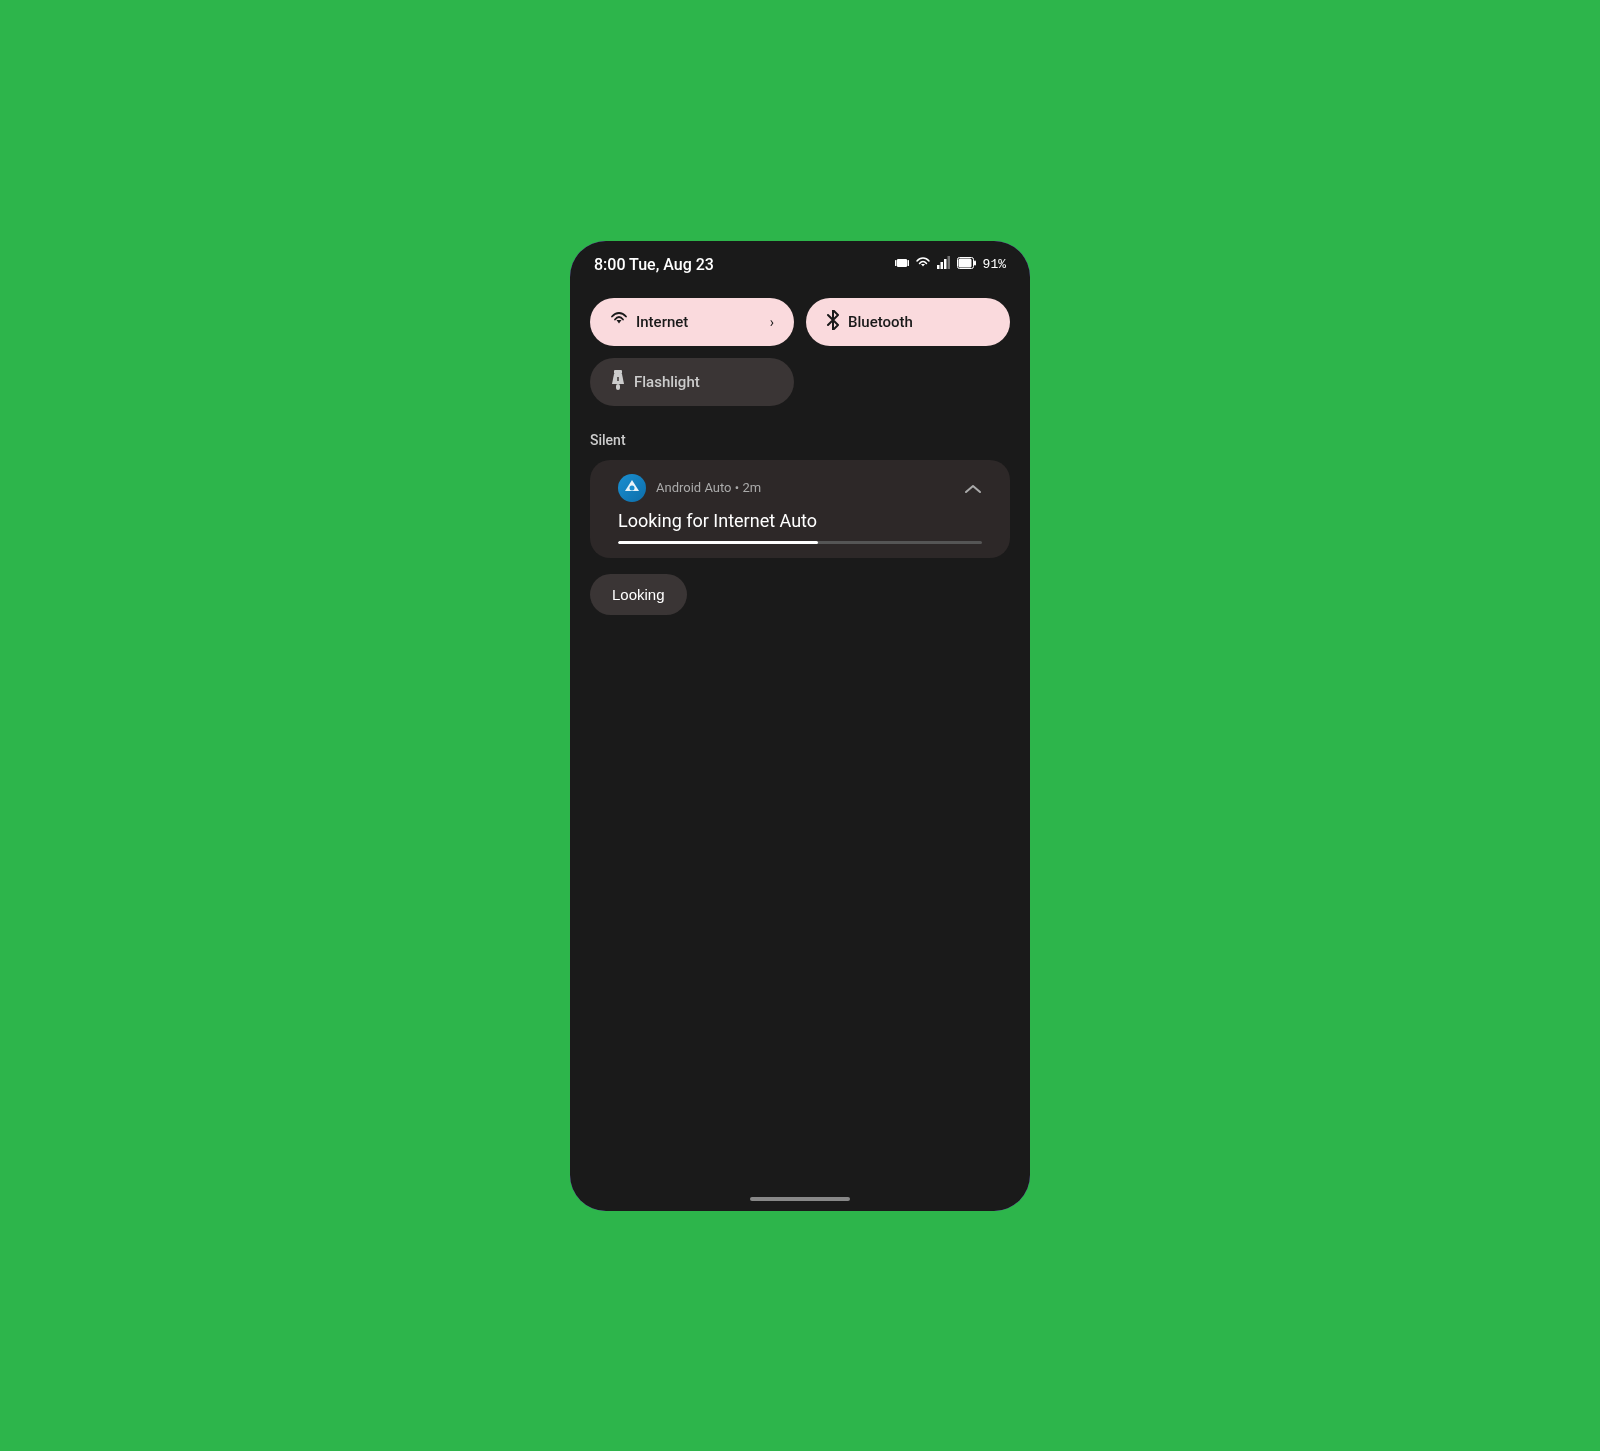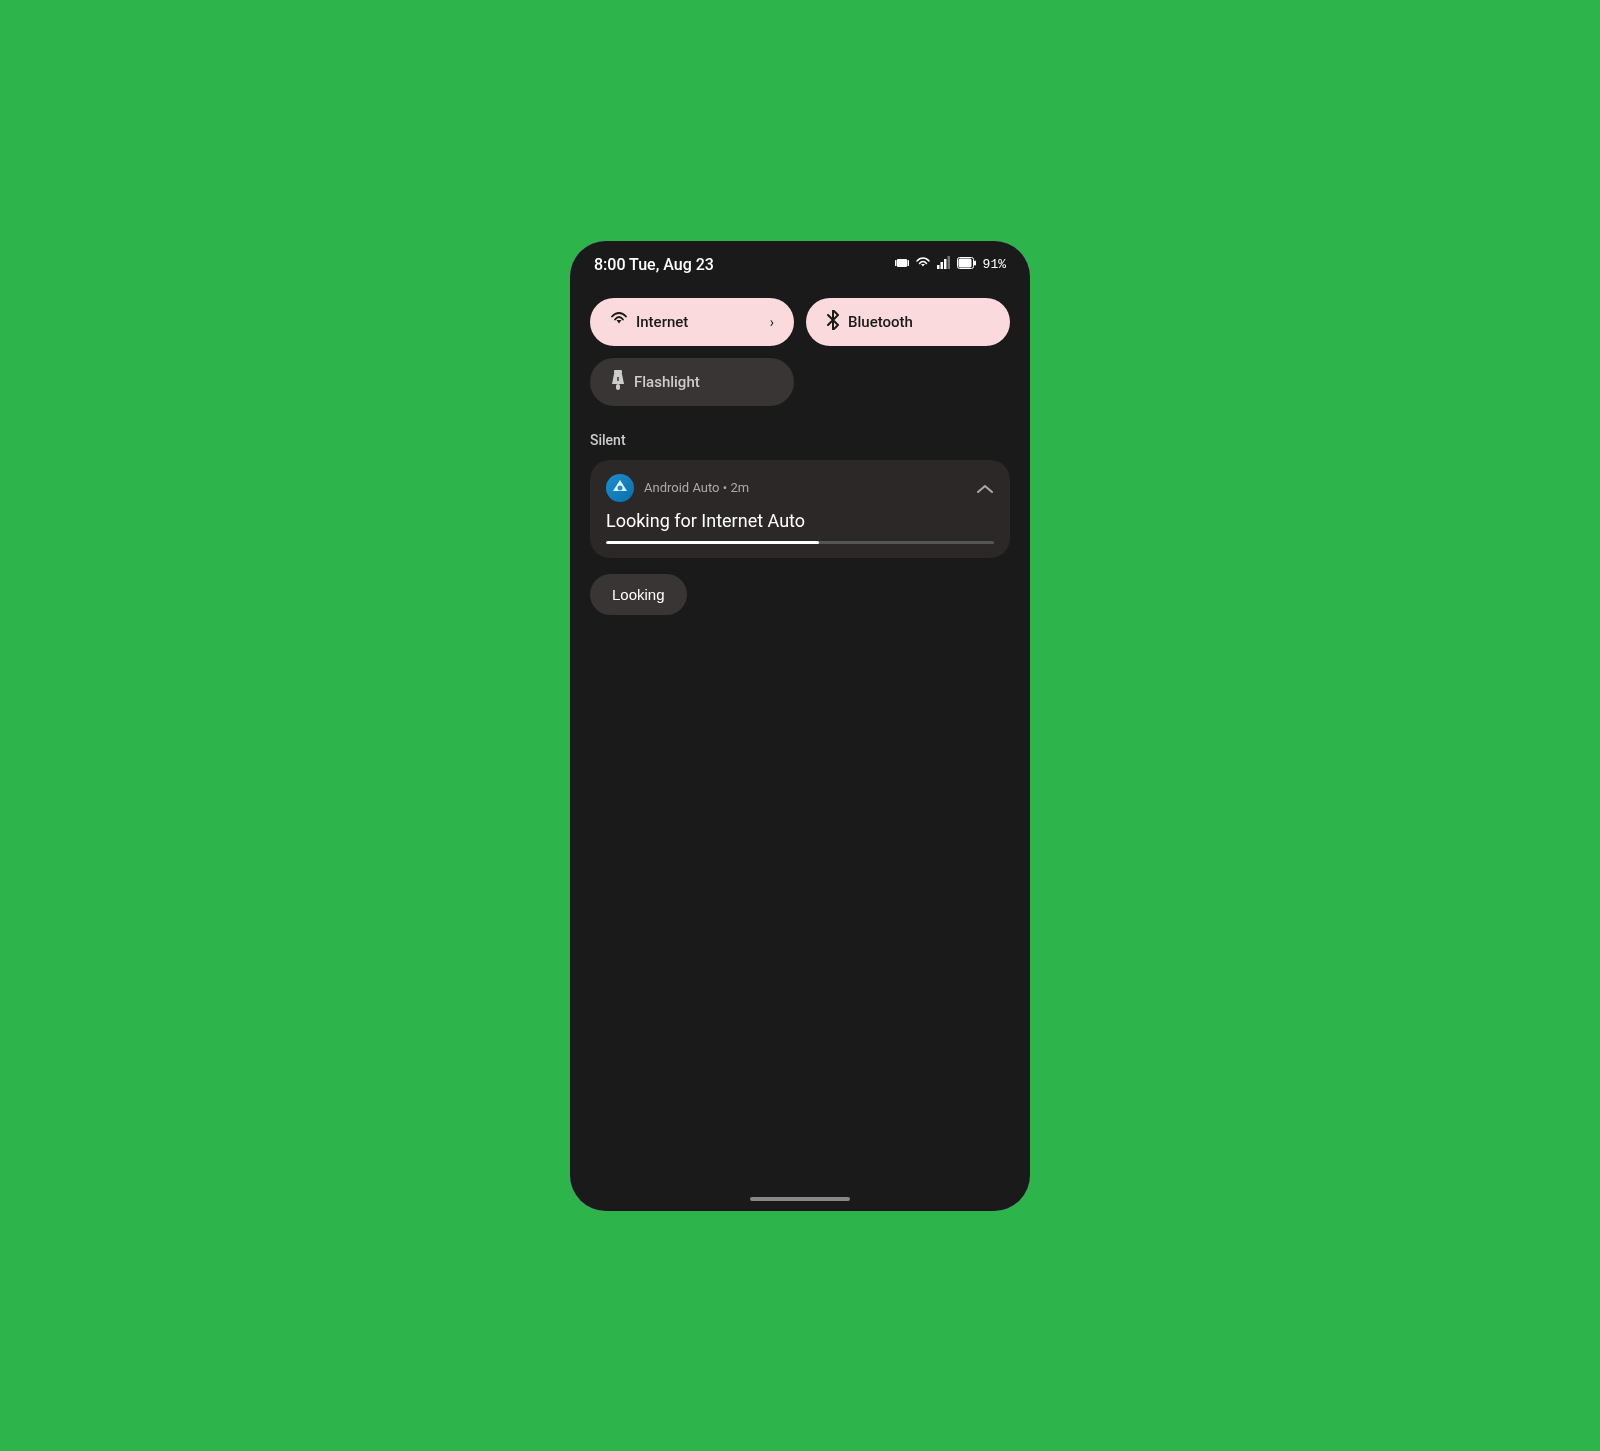--- a/index.html
+++ b/index.html
@@ -136,21 +136,21 @@
     .silent-label {
       color: #cccccc;
       font-size: 14px;
       font-weight: 500;
       margin-bottom: 12px;
     }
 
     .notification-card {
       background-color: #2d2828;
       border-radius: 20px;
-      padding: 14px 16px;
+      padding: 14px 28px;
       margin-bottom: 16px;
     }
 
     .notification-header {
       display: flex;
       align-items: center;
       justify-content: space-between;
       margin-bottom: 8px;
     }
 

